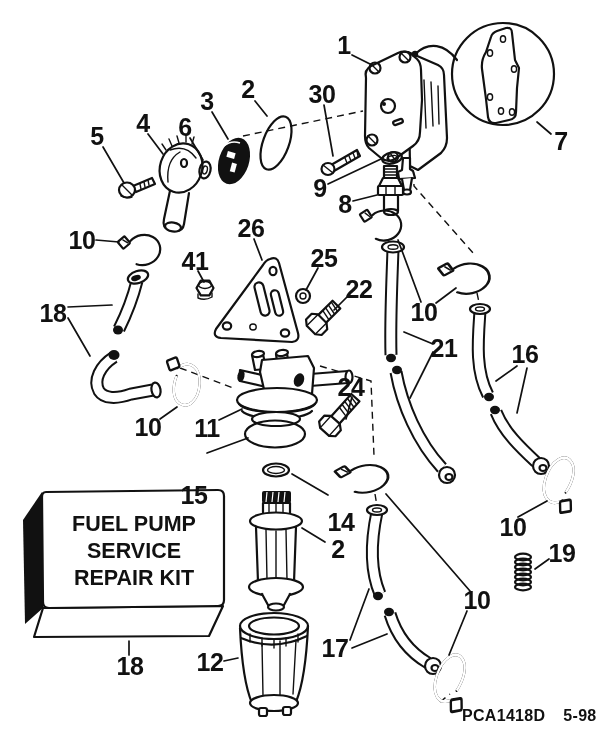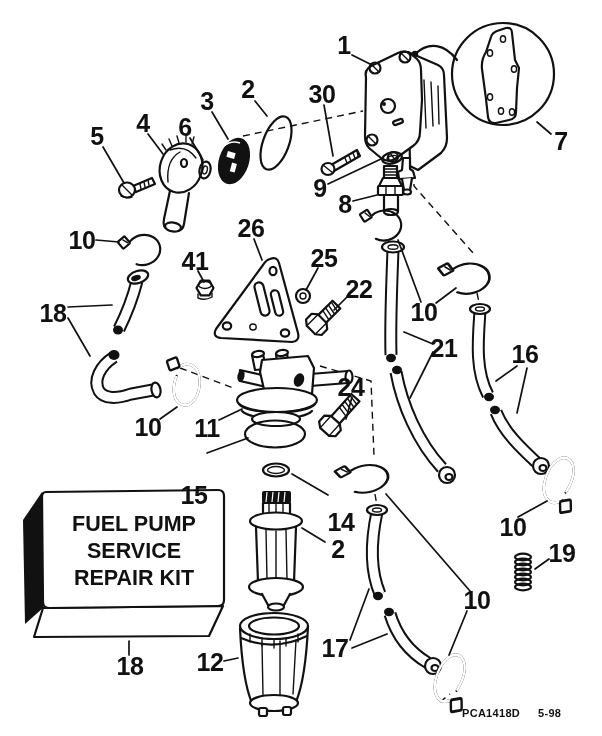--- a/index.html
+++ b/index.html
@@ -8,21 +8,21 @@
   .stage svg{position:absolute;left:0;top:0}
   .ln{stroke:#111;fill:none;stroke-width:2.2;stroke-linecap:round;stroke-linejoin:round}
   .fw{fill:#fff}
   .fb{fill:#111;stroke:none}
   .thin{stroke-width:1.4}
   .hose{stroke:#111;stroke-width:13;fill:none}
   .hosein{stroke:#fff;stroke-width:9;fill:none}
   .callout{position:absolute;transform:translate(-50%,-50%);font-weight:700;font-size:25px;
            color:#111;letter-spacing:-0.5px;white-space:nowrap}
   .partcode{position:absolute;left:462px;top:707px;display:flex;gap:18px;font-weight:700;
-            font-size:11px;color:#111;letter-spacing:0.3px}
+            font-size:16px;color:#111;letter-spacing:0.3px}
   .kittext{font-weight:700;font-size:21.5px;fill:#111}
 </style>
 </head>
 <body>
 
 <div class="stage">
 
 <svg id="art" width="602" height="736" viewBox="0 0 602 736">
   <defs>
     <g id="clampC">

